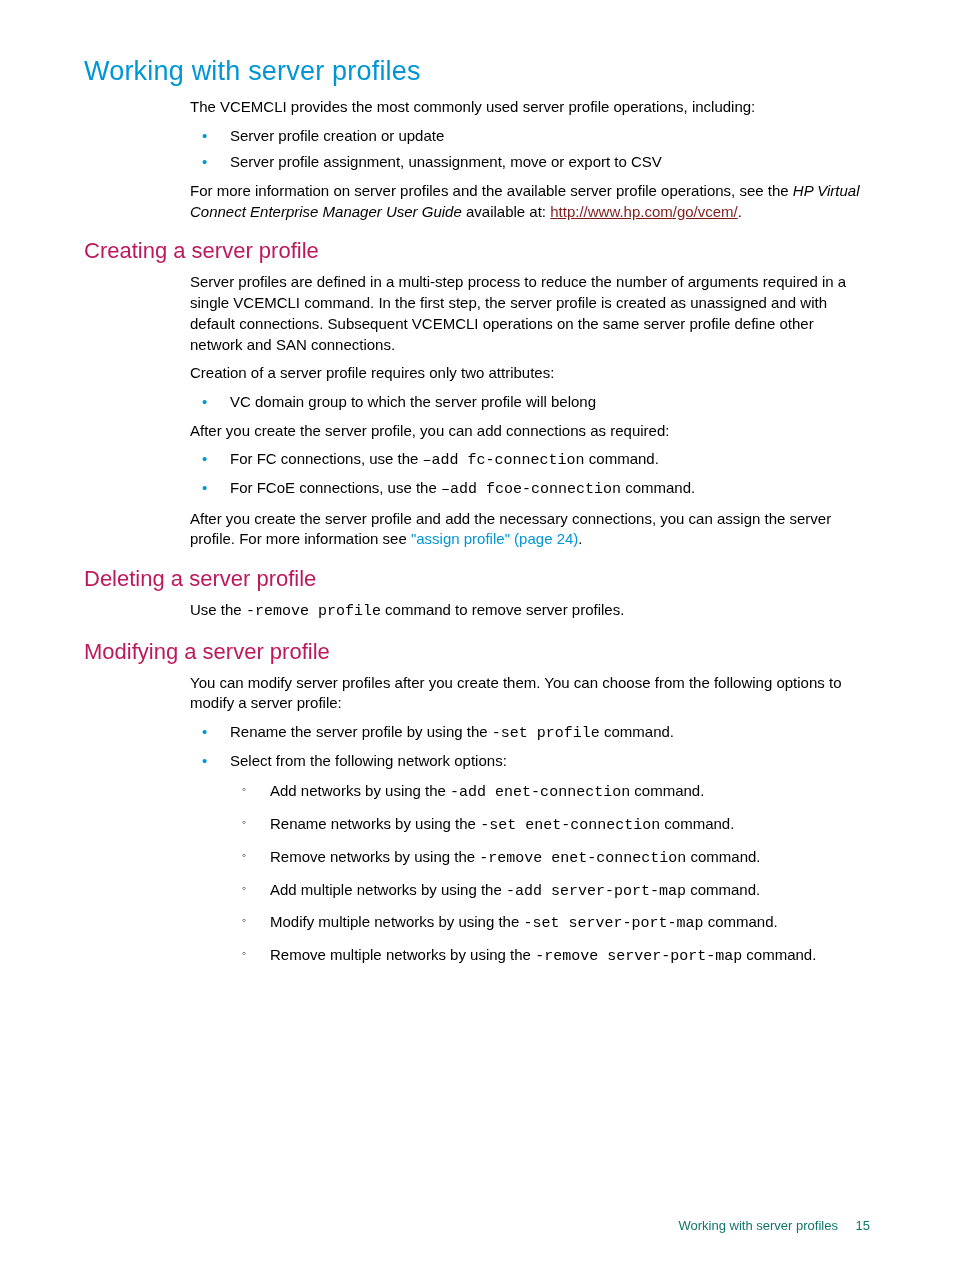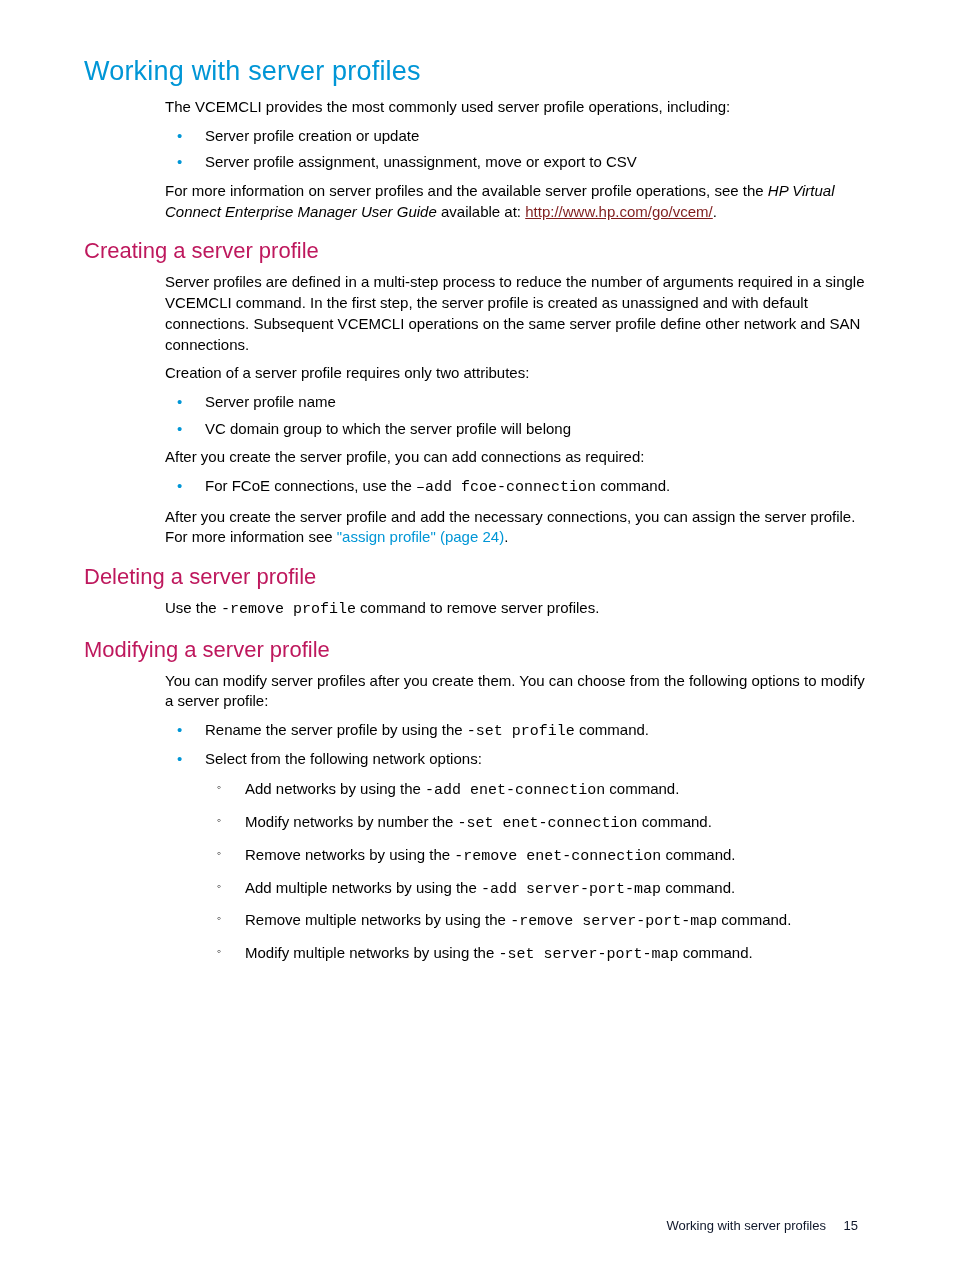--- a/index.html
+++ b/index.html
@@ -26,21 +26,21 @@
     margin: 0 0 10px 0;
     letter-spacing: 0.2px;
   }
   h2 {
     font-weight: 300;
     font-size: 22px;
     color: #be185d;
     margin: 16px 0 8px 0;
   }
   .body-indent {
-    margin-left: 81px;
+    margin-left: 106px;
   }
   p {
     font-size: 15px;
     line-height: 1.38;
     margin: 0 0 8px 0;
   }
   .italic { font-style: italic; }
   a.link {
     color: #7f1d1d;
     text-decoration: underline;
@@ -89,23 +89,23 @@
     color: #000;
     font-size: 12px;
   }
   code, .mono {
     font-family: "Courier New", Courier, monospace;
     font-size: 15px;
   }
   .footer {
     position: absolute;
     bottom: 38px;
-    right: 96px;
+    right: 84px;
     font-size: 13px;
-    color: #0f172a;
+    color: #0f766e;
   }
   .footer .pnum { margin-left: 14px; }
 </style>
 </head>
 <body>
 
 <div class="page">
 
   <h1>Working with server profiles</h1>
 
@@ -118,25 +118,25 @@
     <p>
       <span>For more information on server profiles and the available server profile operations, see the </span><span class="italic">HP Virtual Connect Enterprise Manager User Guide</span><span> available at: </span><a class="link" href="#">http://www.hp.com/go/vcem/</a><span>.</span>
     </p>
   </div>
 
   <h2>Creating a server profile</h2>
   <div class="body-indent">
     <p>Server profiles are defined in a multi-step process to reduce the number of arguments required in a single VCEMCLI command. In the first step, the server profile is created as unassigned and with default connections. Subsequent VCEMCLI operations on the same server profile define other network and SAN connections.</p>
     <p>Creation of a server profile requires only two attributes:</p>
     <ul class="bullets">
-      <li>Server profile name</li>
       <li>VC domain group to which the server profile will belong</li>
     </ul>
     <p>After you create the server profile, you can add connections as required:</p>
     <ul class="bullets">
+      <li><span>For FC connections, use the </span><span class="mono">–add fc-connection</span><span> command.</span></li>
       <li><span>For FCoE connections, use the </span><span class="mono">–add fcoe-connection</span><span> command.</span></li>
     </ul>
     <p>
       <span>After you create the server profile and add the necessary connections, you can assign the server profile. For more information see </span><a class="xref" href="#">"assign profile" (page 24)</a><span>.</span>
     </p>
   </div>
 
   <h2>Deleting a server profile</h2>
   <div class="body-indent">
     <p>
@@ -148,25 +148,25 @@
   <div class="body-indent">
     <p>You can modify server profiles after you create them. You can choose from the following options to modify a server profile:</p>
     <ul class="bullets">
       <li>
         <span>Rename the server profile by using the </span><span class="mono">-set profile</span><span> command.</span>
       </li>
       <li>
         <span>Select from the following network options:</span>
         <ul class="sub">
           <li><span>Add networks by using the </span><span class="mono">-add enet-connection</span><span> command.</span></li>
-          <li><span>Modify networks by number the </span><span class="mono">-set enet-connection</span><span> command.</span></li>
+          <li><span>Rename networks by using the </span><span class="mono">-set enet-connection</span><span> command.</span></li>
           <li><span>Remove networks by using the </span><span class="mono">-remove enet-connection</span><span> command.</span></li>
           <li><span>Add multiple networks by using the </span><span class="mono">-add server-port-map</span><span> command.</span></li>
+          <li><span>Modify multiple networks by using the </span><span class="mono">-set server-port-map</span><span> command.</span></li>
           <li><span>Remove multiple networks by using the </span><span class="mono">-remove server-port-map</span><span> command.</span></li>
-          <li><span>Modify multiple networks by using the </span><span class="mono">-set server-port-map</span><span> command.</span></li>
         </ul>
       </li>
     </ul>
   </div>
 
   <div class="footer">
     <span>Working with server profiles</span>
     <span class="pnum">15</span>
   </div>
 

